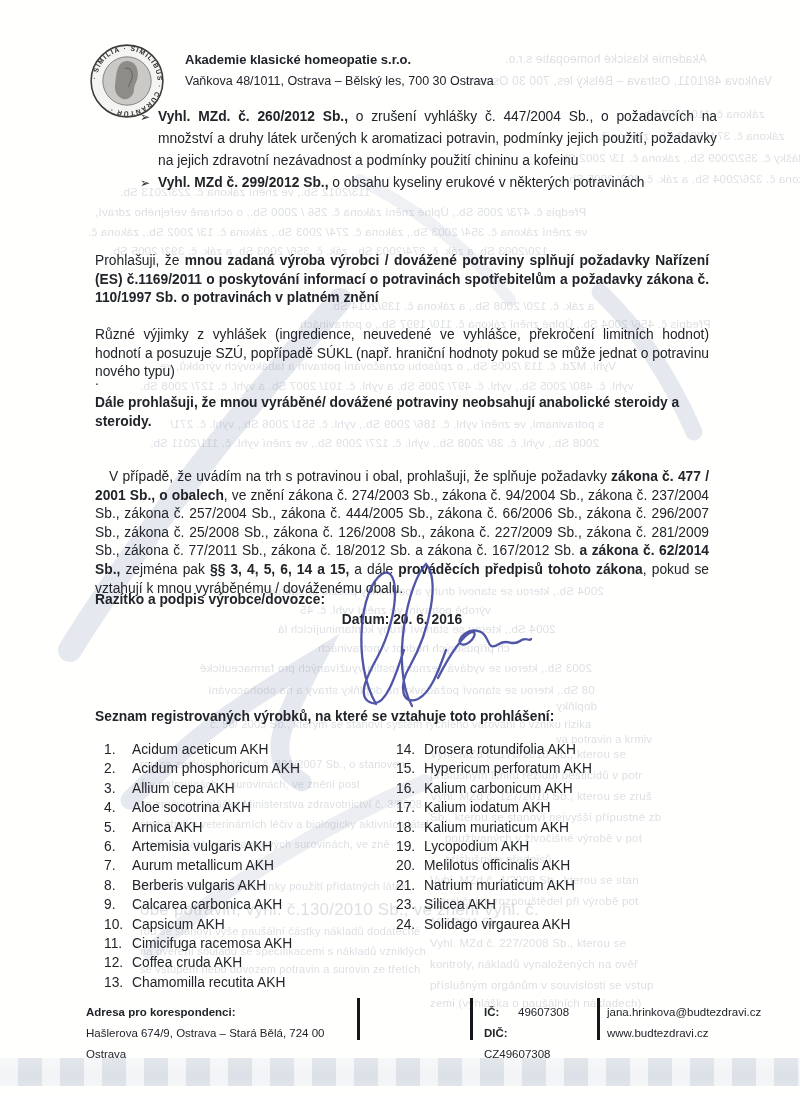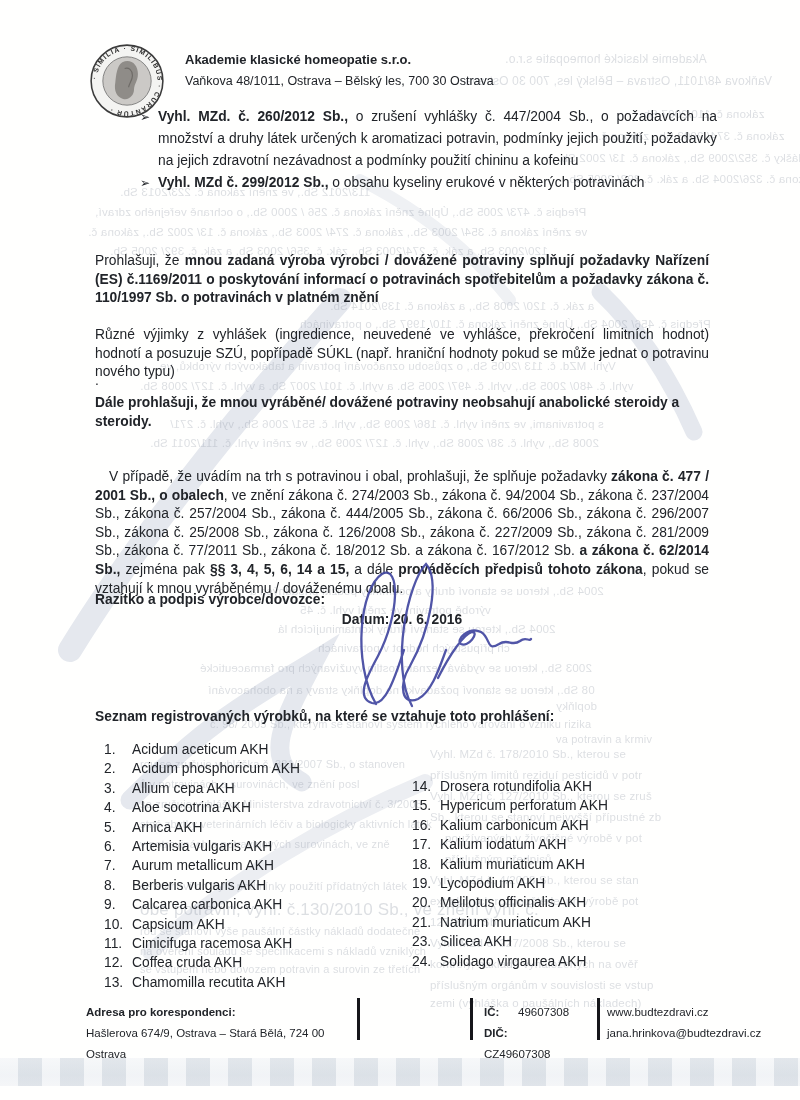--- a/index.html
+++ b/index.html
@@ -34,21 +34,21 @@
   .p-pack{top:468px;text-indent:14px;}
   .p-stamp1{top:591px;font-weight:bold;text-align:left;}
   .p-stamp2{top:611px;font-weight:bold;text-align:center;}
   .p-listtitle{top:708px;font-weight:bold;text-align:left;}
   b{font-weight:bold;}
   
   .sig{position:absolute;left:318px;top:556px;width:215px;height:155px;z-index:3;}
   
   .prod-col{position:absolute;top:740px;font-size:13.8px;line-height:19.4px;}
   .prod-left{left:104px;width:290px;}
-  .prod-right{left:412px;width:300px;margin-top:37px;}
+  .prod-right{left:396px;width:300px;}
   .prod-row{display:flex;}
   .prod-num{width:28px;flex:none;}
   
   .footer{position:absolute;left:0;top:998px;width:800px;height:46px;font-size:11.5px;z-index:2;}
   .f-col{position:absolute;top:4px;line-height:21px;}
   .f-address{left:86px;width:268px;}
   .f-phone{left:372px;width:95px;}
   .f-reg{left:484px;width:100px;}
   .f-net{left:607px;width:170px;}
   .f-label{font-weight:bold;display:inline-block;}
@@ -281,20 +281,20 @@
         <div>Hašlerova 674/9, Ostrava – Stará Bělá, 724 00 Ostrava</div>
       </div>
       <div class="f-div f-div1"></div>
       <div class="f-div f-div2"></div>
       <div class="f-col f-reg">
         <div><span class="f-label f-lab-md">IČ:</span><span>49607308</span></div>
         <div><span class="f-label f-lab-md">DIČ:</span><span>CZ49607308</span></div>
       </div>
       <div class="f-div f-div3"></div>
       <div class="f-col f-net">
+        <div>jana.hrinkova@budtezdravi.cz</div>
         <div>www.budtezdravi.cz</div>
-        <div>jana.hrinkova@budtezdravi.cz</div>
       </div>
     </div>
 
     <div class="scan-band"></div>
   </div>
 </div>
 
 </body></html>

